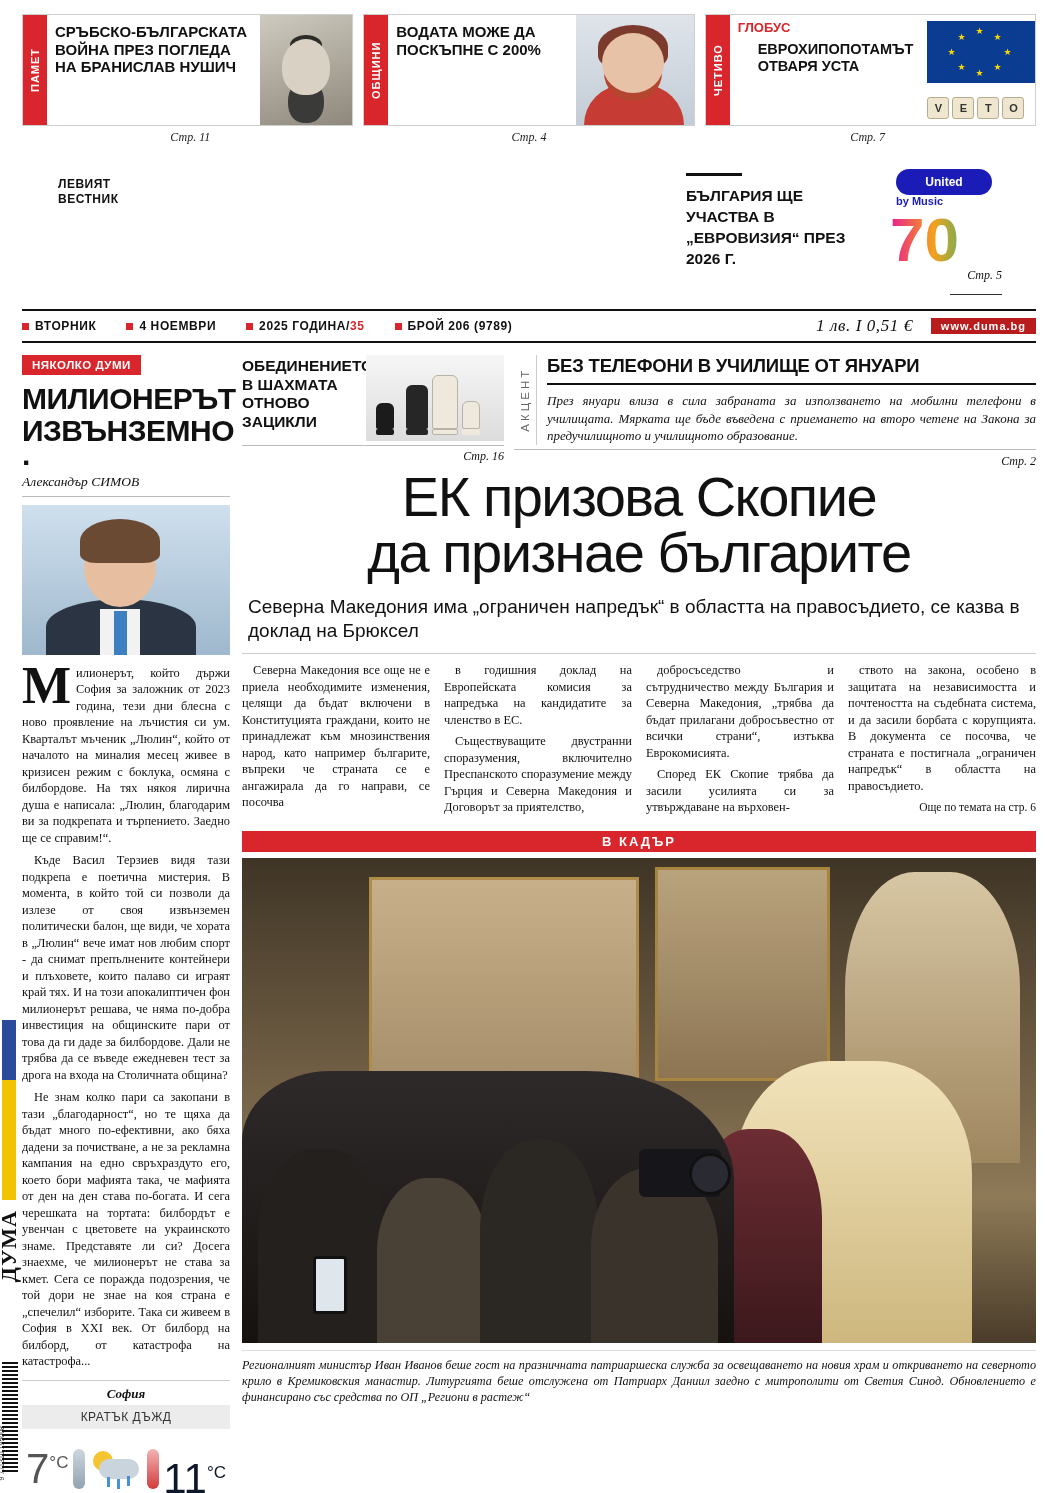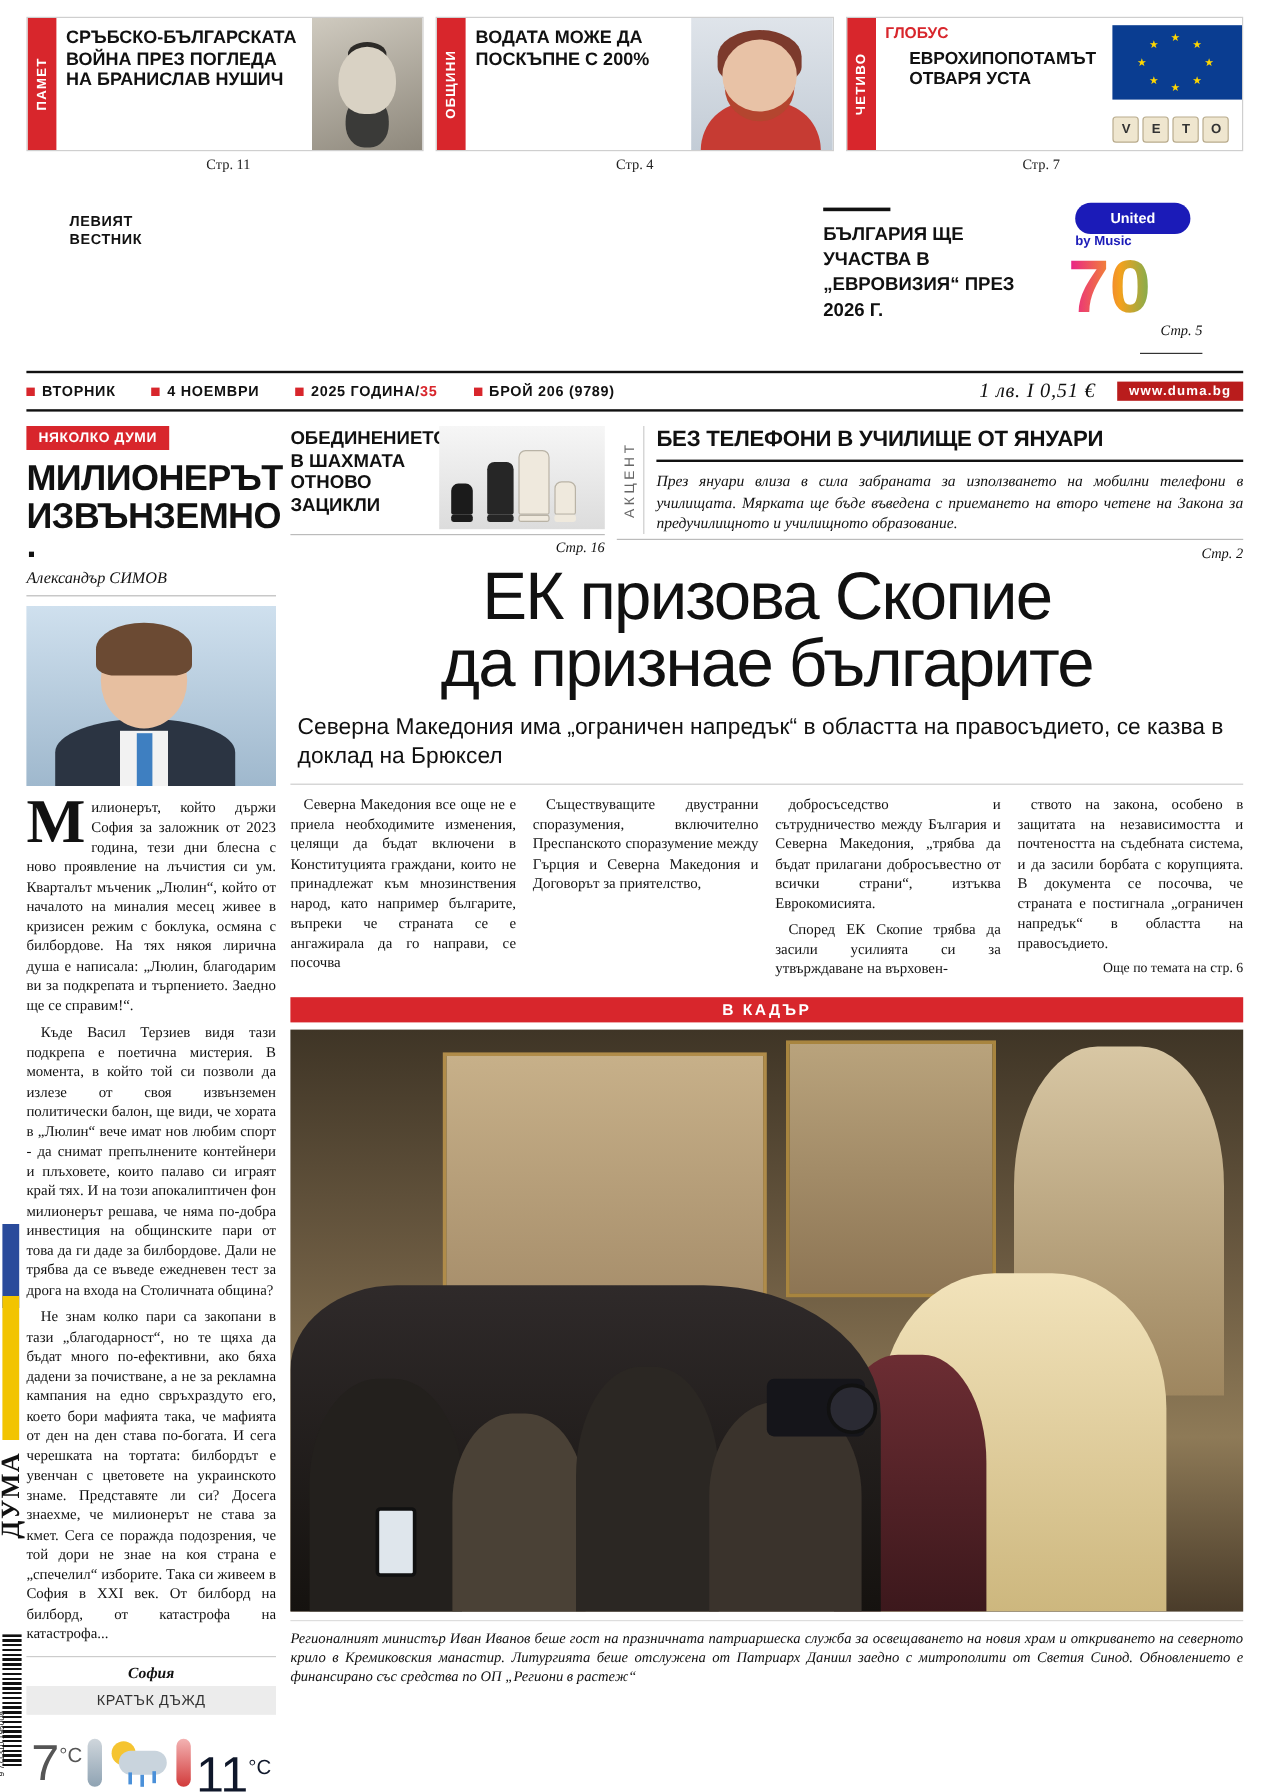--- a/index.html
+++ b/index.html
@@ -107,21 +107,21 @@
   }
   .veto-die {
     width:22px; height:22px; background:#efe6cf; border:1px solid #b9ac8e;
     font-family:"Liberation Sans", sans-serif; font-size:11px; font-weight:bold;
     display:flex; align-items:center; justify-content:center; color:#333;
     border-radius:3px;
   }
 
   .teaser-pages {
     display:flex; gap:2px; margin-top:4px;
-    font-size: 12px; color:#222;
+    font-style: italic; font-size: 12px; color:#222;
   }
   .teaser-pages > div { flex:1; text-align:center; }
 
   
   .masthead {
     display:flex; align-items:flex-start; margin-top:10px; position:relative;
     height: 148px;
   }
   .logo {
     font-family: "Liberation Serif", serif;
@@ -558,20 +558,21 @@
         <div>да признае българите</div>
       </div>
 
       <div class="subhead">Северна Македония има „ограничен напредък“ в областта на правосъдието, се казва в доклад на Брюксел</div>
 
       <div class="art-cols">
         <div class="c">
           <p class="first">Северна Македония все още не е приела необходимите изменения, целящи да бъдат включени в Конституцията граждани, които не принадлежат към мнозинствения народ, като например българите, въпреки че страната се е ангажирала да го направи, се посочва</p>
         </div>
         <div class="c">
+          <p>в годишния доклад на Европейската комисия за напредъка на кандидатите за членство в ЕС.</p>
           <p>Съществуващите двустранни споразумения, включително Преспанското споразумение между Гърция и Северна Македония и Договорът за приятелство,</p>
         </div>
         <div class="c">
           <p>добросъседство и сътрудничество между България и Северна Македония, „трябва да бъдат прилагани добросъвестно от всички страни“, изтъква Еврокомисията.</p>
           <p>Според ЕК Скопие трябва да засили усилията си за утвърждаване на върховен-</p>
         </div>
         <div class="c">
           <p>ството на закона, особено в защитата на независимостта и почтеността на съдебната система, и да засили борбата с корупцията. В документа се посочва, че страната е постигнала „ограничен напредък“ в областта на правосъдието.</p>
           <div class="more">Още по темата на стр. 6</div>
         </div>

